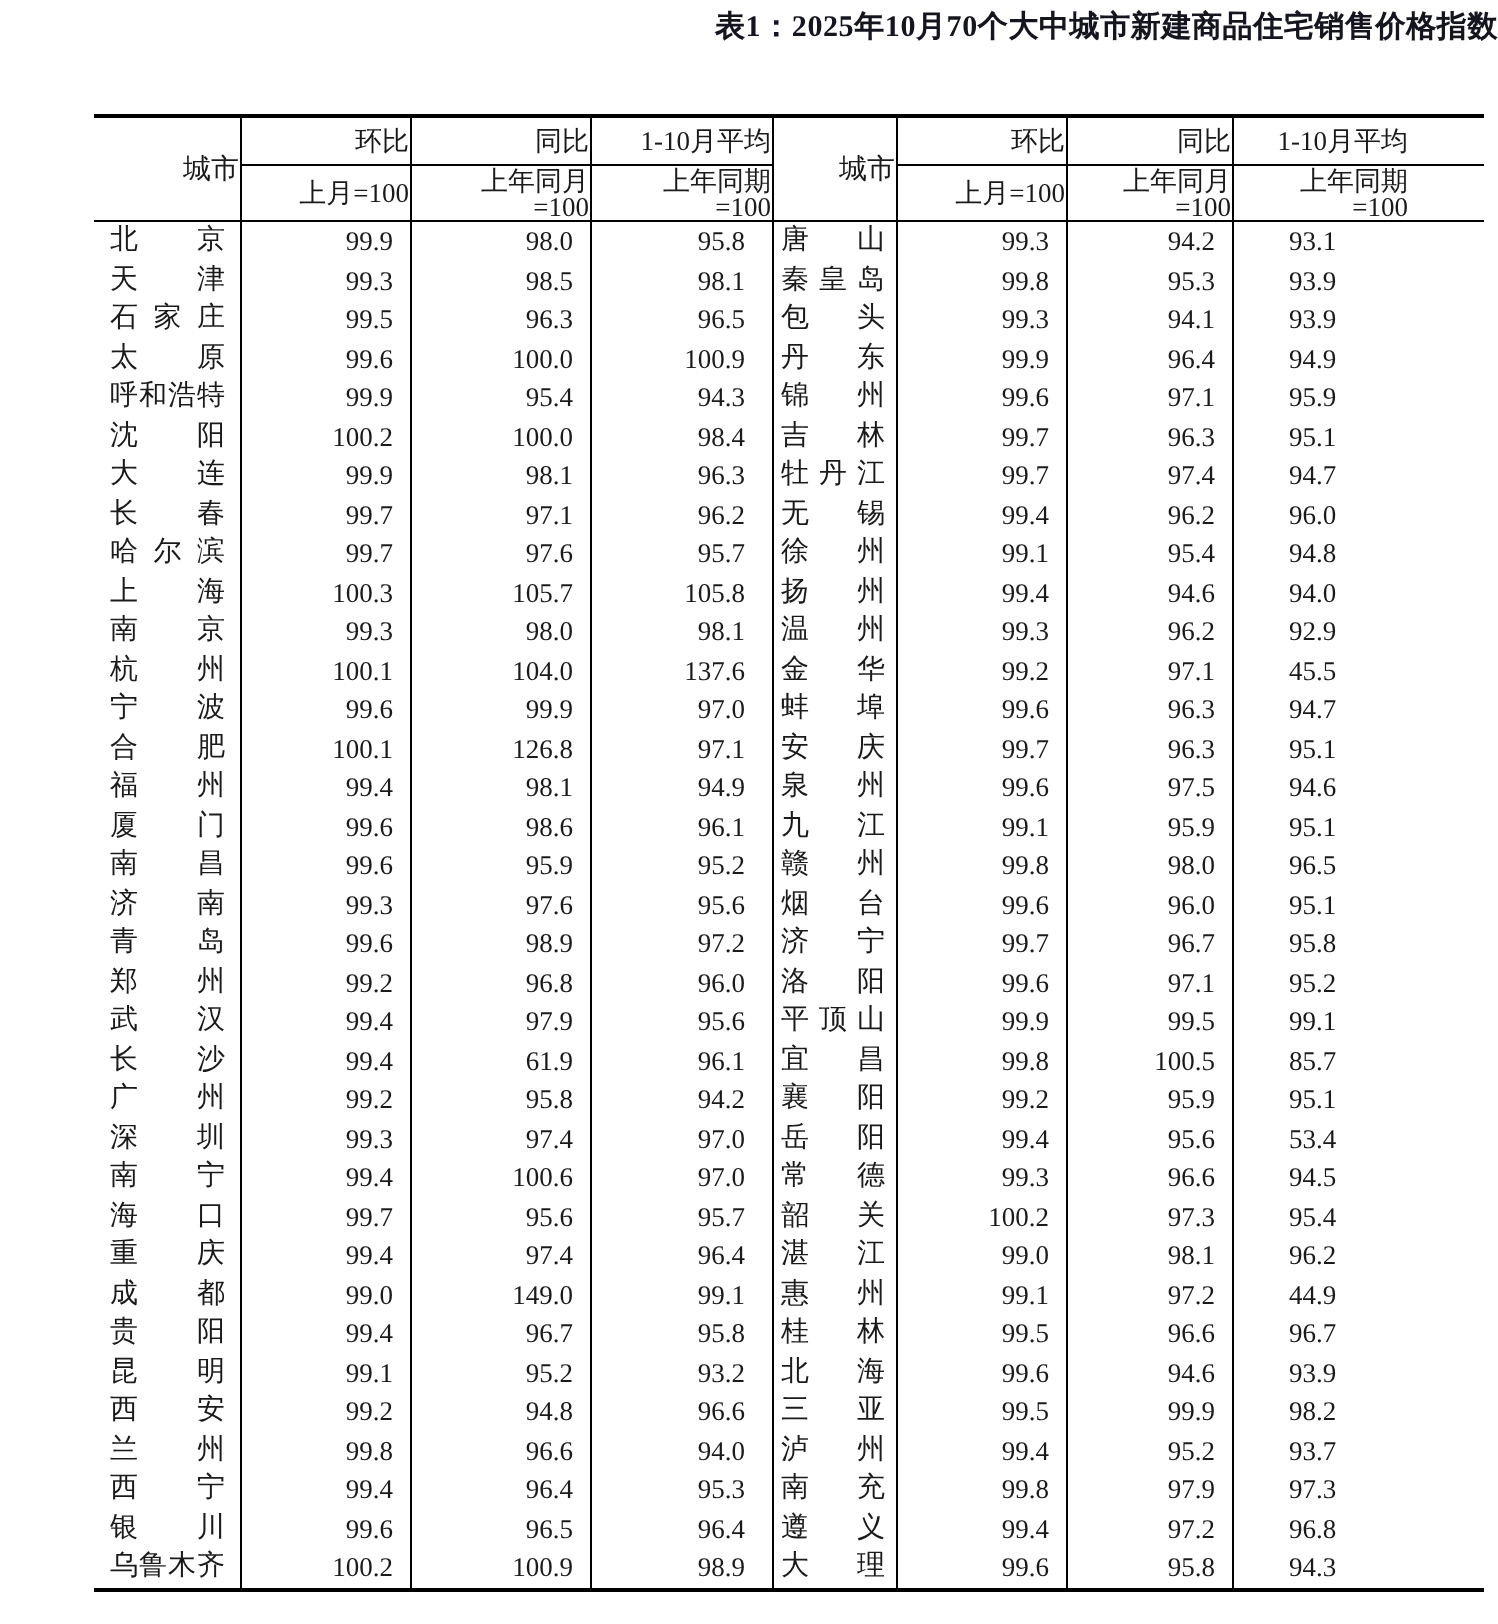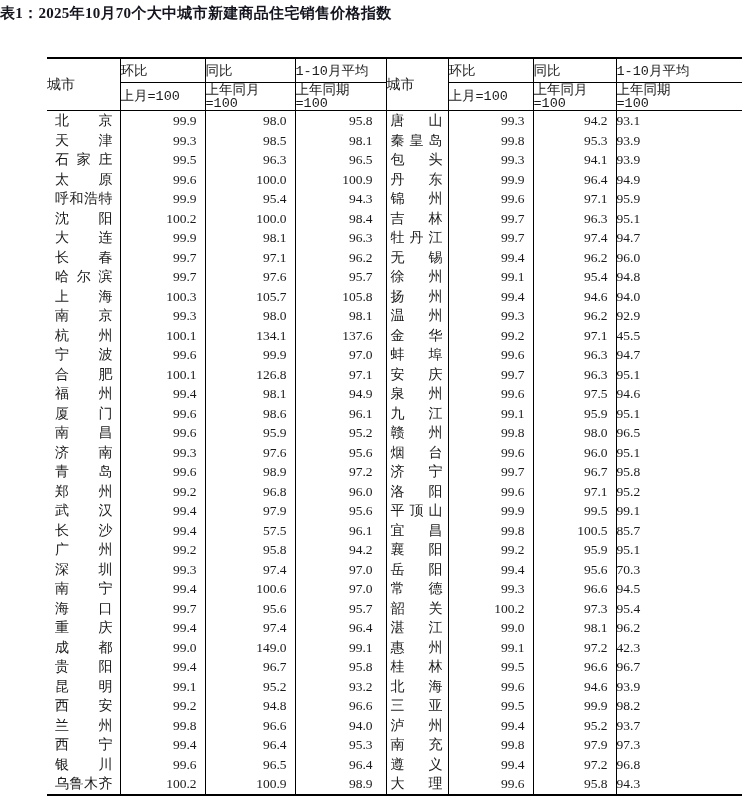--- a/index.html
+++ b/index.html
@@ -2,45 +2,45 @@
 <html><head>
 <meta charset="utf-8">
 <style>
   html,body{margin:0;padding:0;}
   body{
     width:749px;height:812px;background:#ffffff;
     font-family:"Liberation Serif","DejaVu Serif",serif;
     color:#1a1a1a;position:relative;overflow:hidden;
   }
   .page-title{
-    text-align:left;font-weight:bold;font-size:15px;
+    text-align:right;font-weight:bold;font-size:15px;
     padding-top:4px;color:#15151f;letter-spacing:.3px;
   }
   .table-wrap{position:absolute;left:47px;top:57px;}
   table.price-table{
     border-collapse:collapse;table-layout:fixed;width:695px;
     border-top:2.5px solid #000;border-bottom:2.5px solid #000;
   }
   .price-table th,.price-table td{
     padding:0;margin:0;font-weight:normal;overflow:hidden;white-space:nowrap;
   }
   
   .vr{border-right:1px solid #000;}
   
-  thead th{font-size:13.5px;text-align:left;vertical-align:middle;font-family:Liberation Mono, monospace;}
+  thead th{font-size:13.5px;text-align:right;vertical-align:middle;}
   tr.hdr-top th{height:23px;border-bottom:1px solid #000;}
   tr.hdr-bot th{height:27px;border-bottom:1.5px solid #000;line-height:13px;}
   th.city-head{border-bottom:1.5px solid #000;font-size:14px;}
   th.pad-last{padding-right:38px;}
   .base-two{display:block;line-height:13px;}
   
   tbody td{height:19.5px;line-height:19.5px;font-size:13.5px;}
   td.num{text-align:right;padding-right:8px;}
   td.num-avg-l{text-align:right;padding-right:13px;}
-  td.num-avg-r{text-align:left;padding-right:46px;}
+  td.num-avg-r{text-align:center;padding-right:46px;}
   .city-flex{
     display:flex;justify-content:space-between;align-items:center;
     font-size:14px;height:19.5px;
   }
   .city-pad-l{padding:0 7px 0 8px;}
   .city-pad-r{padding:0 5px 0 4px;}
 </style>
 </head>
 <body>
 
@@ -318,21 +318,21 @@
           <td class="num-avg-r">92.9</td>
         </tr>
         <tr>
           <td class="vr">
             <div class="city-flex city-pad-l">
               <span>杭</span>
               <span>州</span>
             </div>
           </td>
           <td class="num vr">100.1</td>
-          <td class="num vr">134.1</td>
+          <td class="num vr">104.0</td>
           <td class="num-avg-l vr">137.6</td>
           <td class="vr">
             <div class="city-flex city-pad-r">
               <span>金</span>
               <span>华</span>
             </div>
           </td>
           <td class="num vr">99.2</td>
           <td class="num vr">97.1</td>
           <td class="num-avg-r">45.5</td>
@@ -519,21 +519,21 @@
           <td class="num-avg-r">99.1</td>
         </tr>
         <tr>
           <td class="vr">
             <div class="city-flex city-pad-l">
               <span>长</span>
               <span>沙</span>
             </div>
           </td>
           <td class="num vr">99.4</td>
-          <td class="num vr">57.5</td>
+          <td class="num vr">61.9</td>
           <td class="num-avg-l vr">96.1</td>
           <td class="vr">
             <div class="city-flex city-pad-r">
               <span>宜</span>
               <span>昌</span>
             </div>
           </td>
           <td class="num vr">99.8</td>
           <td class="num vr">100.5</td>
           <td class="num-avg-r">85.7</td>
@@ -569,21 +569,21 @@
           <td class="num vr">97.4</td>
           <td class="num-avg-l vr">97.0</td>
           <td class="vr">
             <div class="city-flex city-pad-r">
               <span>岳</span>
               <span>阳</span>
             </div>
           </td>
           <td class="num vr">99.4</td>
           <td class="num vr">95.6</td>
-          <td class="num-avg-r">70.3</td>
+          <td class="num-avg-r">53.4</td>
         </tr>
         <tr>
           <td class="vr">
             <div class="city-flex city-pad-l">
               <span>南</span>
               <span>宁</span>
             </div>
           </td>
           <td class="num vr">99.4</td>
           <td class="num vr">100.6</td>
@@ -649,21 +649,21 @@
           <td class="num vr">149.0</td>
           <td class="num-avg-l vr">99.1</td>
           <td class="vr">
             <div class="city-flex city-pad-r">
               <span>惠</span>
               <span>州</span>
             </div>
           </td>
           <td class="num vr">99.1</td>
           <td class="num vr">97.2</td>
-          <td class="num-avg-r">42.3</td>
+          <td class="num-avg-r">44.9</td>
         </tr>
         <tr>
           <td class="vr">
             <div class="city-flex city-pad-l">
               <span>贵</span>
               <span>阳</span>
             </div>
           </td>
           <td class="num vr">99.4</td>
           <td class="num vr">96.7</td>

